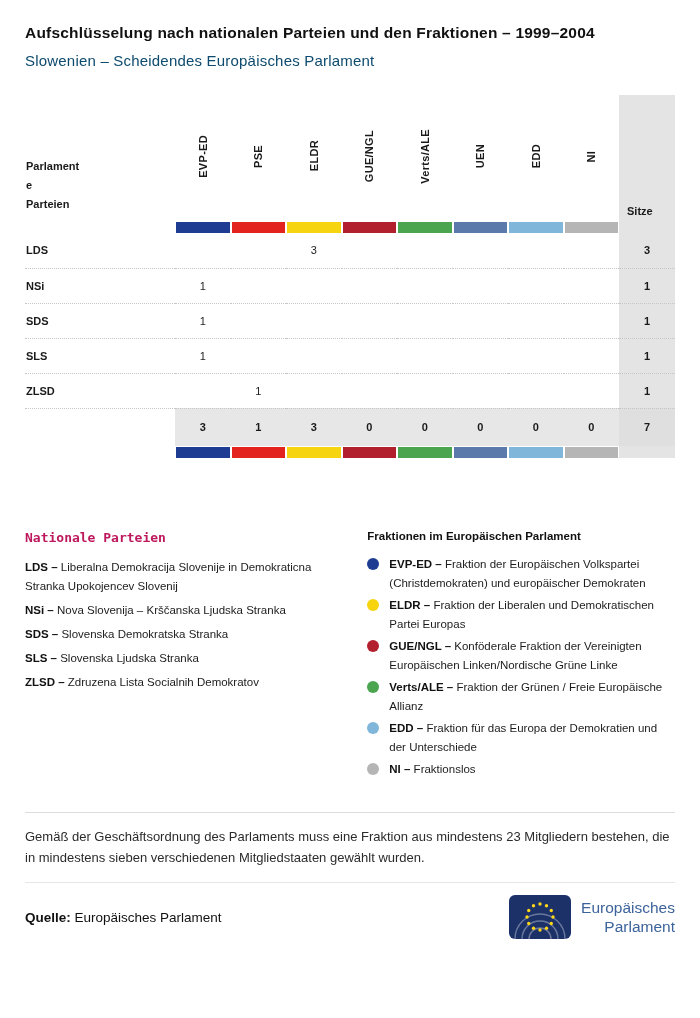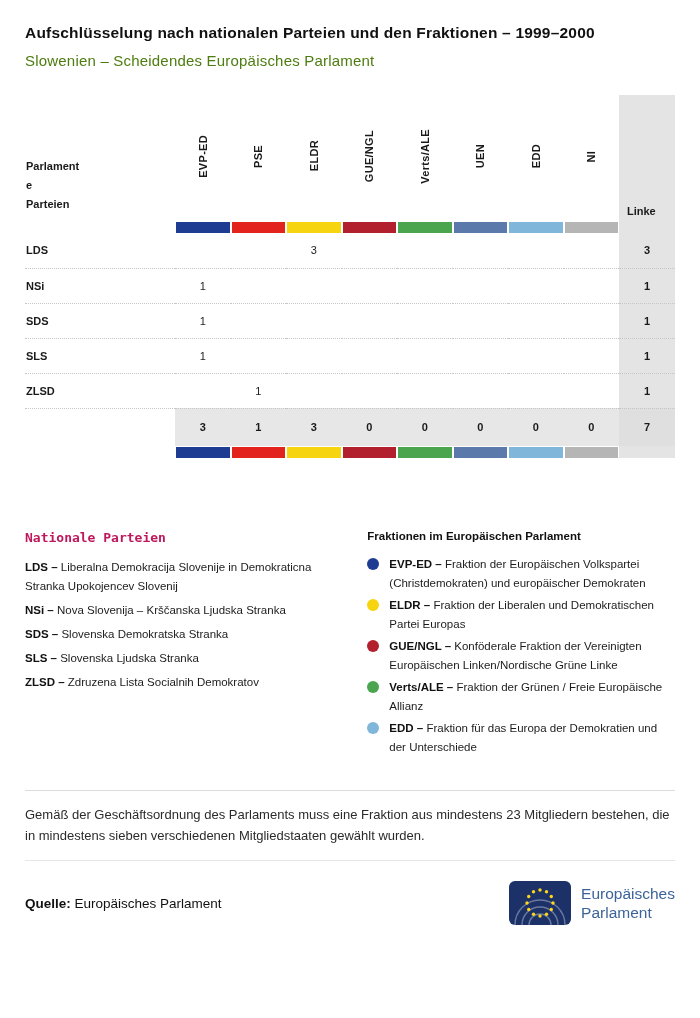--- a/index.html
+++ b/index.html
@@ -1,20 +1,20 @@
 <!DOCTYPE html>
 <html><head>
 <meta charset="utf-8">
 <style>
   * { box-sizing: border-box; }
   body { margin:0; background:#ffffff; font-family:"Liberation Sans", sans-serif; color:#1a1a1a; }
   .page { width:700px; height:1018px; padding:10px 25px 0; overflow:hidden; background:#fff; }
 
   h1.title { font-size:15.5px; font-weight:700; color:#111; margin:14px 0 10px; letter-spacing:.2px; }
-  h2.subtitle { font-size:15px; font-weight:400; color:#4d7c0f; margin:0 0 26px; letter-spacing:.2px; }
+  h2.subtitle { font-size:15px; font-weight:400; color:#0c4a6e; margin:0 0 26px; letter-spacing:.2px; }
 
   table.seats { border-collapse:collapse; width:650px; table-layout:fixed; }
   th, td { padding:0; }
   th.party-head { vertical-align:bottom; text-align:left; font-size:11px; font-weight:700; line-height:19px; padding:0 0 7px 1px; height:126px; }
   th.rot { vertical-align:middle; text-align:center; height:126px; }
   .rot-label { display:inline-block; writing-mode:vertical-rl; transform:rotate(180deg); font-size:11px; font-weight:700; letter-spacing:.3px; white-space:nowrap; }
   th.seats-head { background:#e4e4e4; vertical-align:bottom; text-align:left; font-size:11px; font-weight:700; padding:0 0 16px 8px; }
   tr.bar-row { height:12px; }
   td.bar-cell { padding:0 1px; }
   .bar { height:11px; width:100%; }
@@ -35,32 +35,32 @@
   .legend-right h3 { font-size:11.5px; font-weight:700; margin:0 0 13px; color:#111; }
   .p-item { font-size:11.5px; line-height:19px; margin-bottom:5px; color:#1c1c1c; }
   .p-item b, .g-item b { font-weight:700; color:#111; }
   .g-item { display:flex; font-size:11.5px; line-height:19px; margin-bottom:3px; color:#1c1c1c; }
   .dot { flex:0 0 12px; width:12px; height:12px; border-radius:50%; margin:3px 10px 0 0; }
 
   hr.rule { border:none; border-top:1px solid #dcdcdc; margin:30px 0 0; }
   hr.rule2 { border:none; border-top:1px solid #e6e6e6; margin:14px 0 0; }
   p.footnote { font-size:13px; line-height:21px; color:#2b2b2b; margin:13px 0 0; max-width:650px; }
 
-  .footer { display:flex; justify-content:space-between; align-items:center; margin-top:20px; }
+  .footer { display:flex; justify-content:space-between; align-items:center; margin-top:12px;text-align:right; }
   .source { font-size:13.5px; color:#111; }
   .source b { font-weight:700; }
   .logo { display:flex; align-items:center; gap:10px; }
   .logo-text { color:#3c639b; font-size:15.5px; line-height:19px; }
 </style>
 </head>
 <body>
 
 <div class="page">
 
-  <h1 class="title">Aufschlüsselung nach nationalen Parteien und den Fraktionen – 1999–2000</h1>
+  <h1 class="title">Aufschlüsselung nach nationalen Parteien und den Fraktionen – 1999–2004</h1>
   <h2 class="subtitle">Slowenien – Scheidendes Europäisches Parlament</h2>
 
   <table class="seats" id="seats-table">
       <colgroup>
         <col style="width: 150px;">
         <col>
         <col>
         <col>
         <col>
         <col>
@@ -73,21 +73,21 @@
         <tr>
           <th class="party-head"><span>Parlament</span><br><span>e</span><br><span>Parteien</span></th>
           <th class="rot"><span class="rot-label">EVP-ED</span></th>
           <th class="rot"><span class="rot-label">PSE</span></th>
           <th class="rot"><span class="rot-label">ELDR</span></th>
           <th class="rot"><span class="rot-label">GUE/NGL</span></th>
           <th class="rot"><span class="rot-label">Verts/ALE</span></th>
           <th class="rot"><span class="rot-label">UEN</span></th>
           <th class="rot"><span class="rot-label">EDD</span></th>
           <th class="rot"><span class="rot-label">NI</span></th>
-          <th class="seats-head" rowspan="2">Linke</th>
+          <th class="seats-head" rowspan="2">Sitze</th>
         </tr>
         <tr class="bar-row">
           <td></td>
           <td class="bar-cell">
             <div class="bar" style="background: rgb(30, 60, 145);"></div>
           </td>
           <td class="bar-cell">
             <div class="bar" style="background: rgb(226, 35, 30);"></div>
           </td>
           <td class="bar-cell">
@@ -240,20 +240,24 @@
             <span class="dot" style="background: rgb(178, 31, 45);"></span>
             <span class="g-text"><b>GUE/NGL – </b>Konföderale Fraktion der Vereinigten Europäischen Linken/Nordische Grüne Linke</span>
           </div>
           <div class="g-item">
             <span class="dot" style="background: rgb(74, 165, 78);"></span>
             <span class="g-text"><b>Verts/ALE – </b>Fraktion der Grünen / Freie Europäische Allianz</span>
           </div>
           <div class="g-item">
             <span class="dot" style="background: rgb(127, 182, 217);"></span>
             <span class="g-text"><b>EDD – </b>Fraktion für das Europa der Demokratien und der Unterschiede</span>
+          </div>
+          <div class="g-item">
+            <span class="dot" style="background: rgb(181, 181, 181);"></span>
+            <span class="g-text"><b>NI – </b>Fraktionslos</span>
           </div>
         </div>
     </div>
   </div>
 
   <hr class="rule">
   <p class="footnote">Gemäß der Geschäftsordnung des Parlaments muss eine Fraktion aus mindestens 23 Mitgliedern bestehen, die in mindestens sieben verschiedenen Mitgliedstaaten gewählt wurden.</p>
   <hr class="rule2">
 
   <div class="footer">

